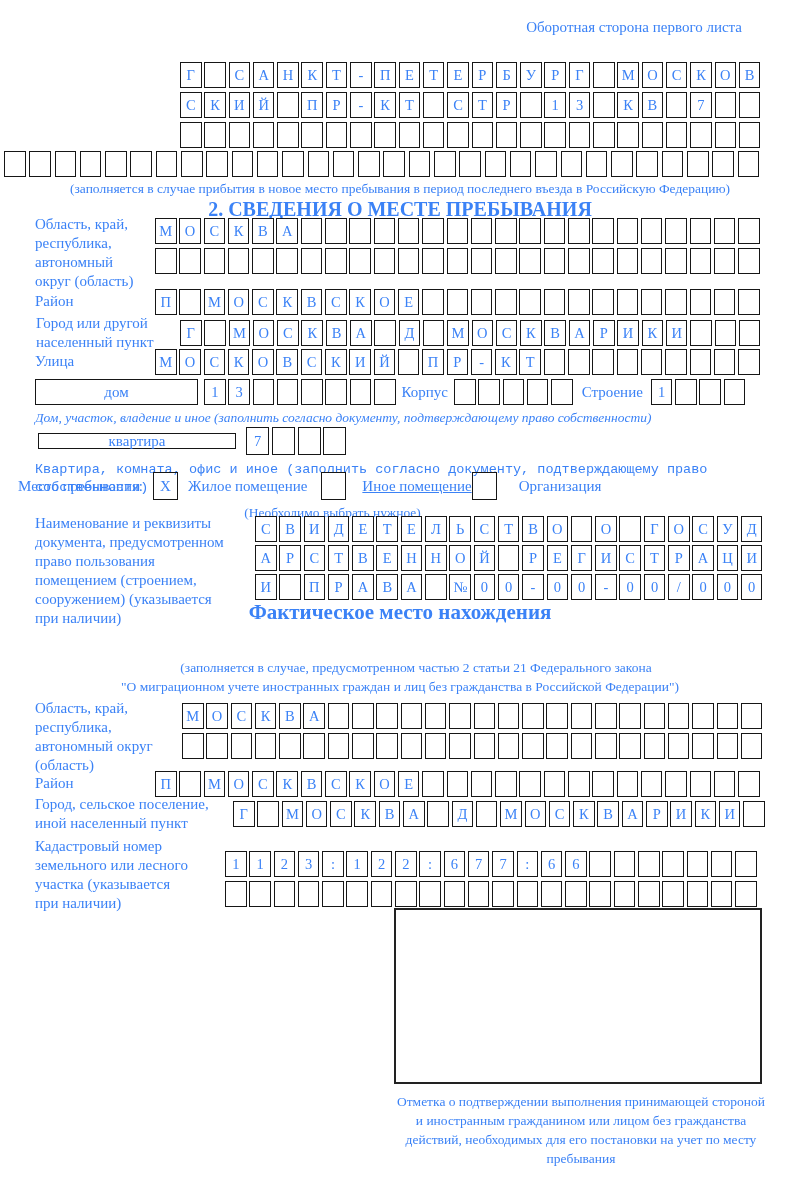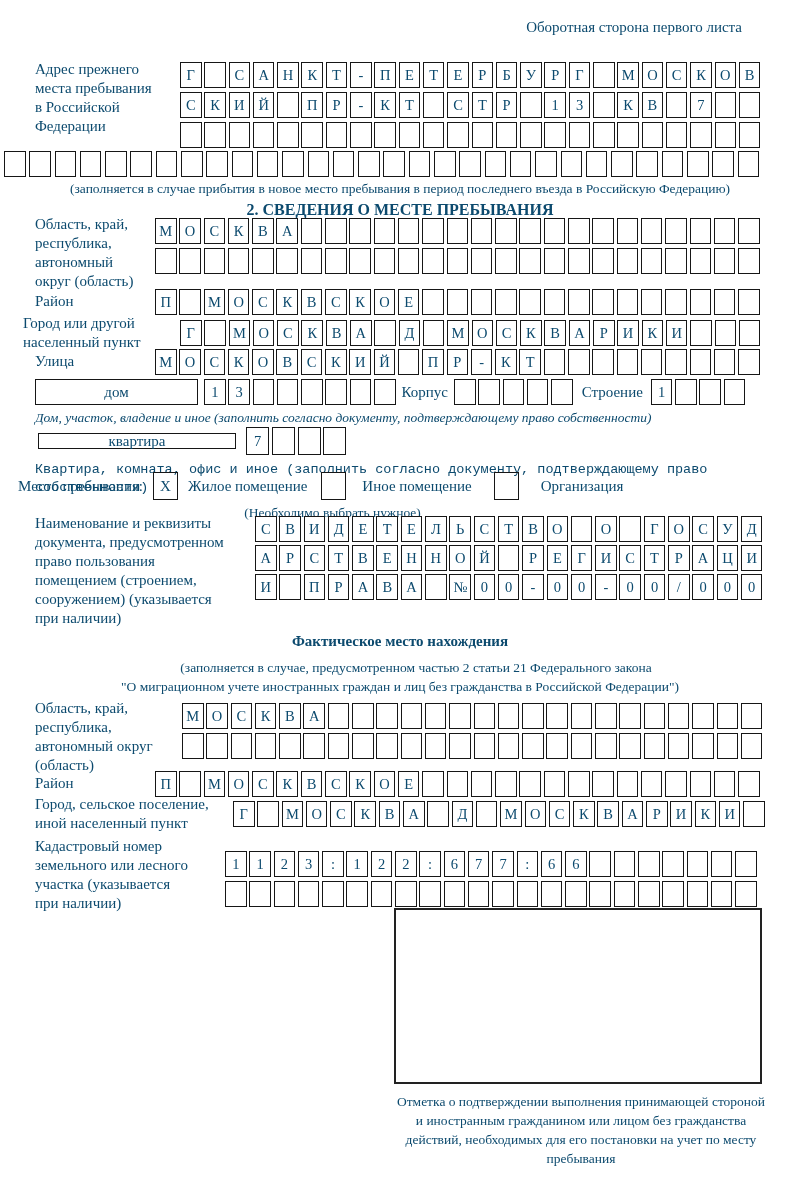--- a/index.html
+++ b/index.html
@@ -1,18 +1,18 @@
 <!DOCTYPE html>
 <html><head>
 <meta charset="utf-8">
 <style>
   html,body { margin:0; padding:0; background:#fff; }
   .page {
     position:relative; width:800px; height:1180px; background:#ffffff;
-    font-family:"Liberation Serif","DejaVu Serif",serif; color:#0c4a6e;
+    font-family:"Liberation Serif","DejaVu Serif",serif; color:#3b82f6;
     overflow:hidden;
   }
   .lbl { position:absolute; font-size:15px; line-height:19px; }
   .pre { white-space:pre-line; }
   .small { font-size:13.5px; line-height:18px; }
   .center { text-align:center; width:100%; left:0; }
   .bold { font-weight:bold; }
   .cellrow { position:absolute; display:flex; gap:2.8px; }
   .cellrow.wide { gap:3.8px; }
   .cellrow.loose { gap:4px; }
@@ -36,24 +36,20 @@
   .ilabel { font-size:15px; white-space:nowrap; }
   .bigbox { position:absolute; box-sizing:border-box; border:2px solid #222; background:#fff; }
 </style>
 </head>
 <body>
 
 <div class="page">
 
   <div class="lbl" style="top:18px; right:58px;">Оборотная сторона первого листа</div>
 
-  <div class="lbl pre" style="left:35px; top:60px; width:150px;">Адрес прежнего
-места пребывания
-в Российской
-Федерации</div>
   <div class="cellrow" style="left:180px; top:62px;">
       <div class="cell">Г</div>
       <div class="cell"></div>
       <div class="cell">С</div>
       <div class="cell">А</div>
       <div class="cell">Н</div>
       <div class="cell">К</div>
       <div class="cell">Т</div>
       <div class="cell">-</div>
       <div class="cell">П</div>
@@ -152,21 +148,21 @@
       <div class="cell"></div>
       <div class="cell"></div>
       <div class="cell"></div>
       <div class="cell"></div>
       <div class="cell"></div>
       <div class="cell"></div>
       <div class="cell"></div>
     </div>
   <div class="lbl small center" style="position:absolute; top:180px;">(заполняется в случае прибытия в новое место пребывания в период последнего въезда в Российскую Федерацию)</div>
 
-  <div class="lbl bold center" style="position:absolute; top:200px; font-size:16px;">2. СВЕДЕНИЯ О МЕСТЕ ПРЕБЫВАНИЯ</div>
+  <div class="lbl bold center" style="position:absolute; top:200px; font-size:20px;">2. СВЕДЕНИЯ О МЕСТЕ ПРЕБЫВАНИЯ</div>
 
   <div class="lbl pre" style="left:35px; top:215px;">Область, край,
 республика,
 автономный
 округ (область)</div>
   <div class="cellrow" style="left:155px; top:218px;">
       <div class="cell">М</div>
       <div class="cell">О</div>
       <div class="cell">С</div>
       <div class="cell">К</div>
@@ -242,21 +238,21 @@
       <div class="cell"></div>
       <div class="cell"></div>
       <div class="cell"></div>
       <div class="cell"></div>
       <div class="cell"></div>
       <div class="cell"></div>
       <div class="cell"></div>
       <div class="cell"></div>
     </div>
 
-  <div class="lbl pre" style="left:23px; top:314px;">Город или другой
+  <div class="lbl pre" style="left:36px; top:314px;">Город или другой
 населенный пункт</div>
   <div class="cellrow" style="left:180px; top:320px;">
       <div class="cell">Г</div>
       <div class="cell"></div>
       <div class="cell">М</div>
       <div class="cell">О</div>
       <div class="cell">С</div>
       <div class="cell">К</div>
       <div class="cell">В</div>
       <div class="cell">А</div>
@@ -346,21 +342,21 @@
         <div class="cell"></div>
       </div>
   </div>
   <div class="lbl small" style="left:35px; top:461px;font-family:Liberation Mono, monospace;">Квартира, комната, офис и иное (заполнить согласно документу, подтверждающему право собственности)</div>
 
   <div class="inline-row" style="left:18px; top:472px;">
     <div class="ilabel" style="margin-right:10px;">Место пребывания:</div>
     <div class="checkbox" style="margin-right:10px;">X</div>
     <div class="ilabel" style="margin-right:14px;">Жилое помещение</div>
     <div class="checkbox" style="margin-right:16px;"></div>
-    <div class="ilabel" style="margin-right:22px;">Иное помещение</div>
+    <div class="ilabel" style="text-decoration:underline;">Иное помещение</div>
     <div class="checkbox" style="margin-right:22px;"></div>
     <div class="ilabel">Организация</div>
   </div>
   <div class="lbl small" style="left:160px; top:504px; width:345px; text-align:center;">(Необходимо выбрать нужное)</div>
 
   <div class="lbl pre" style="left:35px; top:514px; width:215px;">Наименование и реквизиты
 документа, предусмотренном
 право пользования
 помещением (строением,
 сооружением) (указывается
@@ -428,21 +424,21 @@
       <div class="cell">0</div>
       <div class="cell">-</div>
       <div class="cell">0</div>
       <div class="cell">0</div>
       <div class="cell">/</div>
       <div class="cell">0</div>
       <div class="cell">0</div>
       <div class="cell">0</div>
     </div>
 
-  <div class="lbl bold center" style="position:absolute; top:632px; font-size:15px;">Фактическое место нахождения</div>
+  <div class="lbl bold center" style="position:absolute; top:603px; font-size:21px;">Фактическое место нахождения</div>
   <div class="lbl small center" style="position:absolute; top:659px;padding-left:16px;">(заполняется в случае, предусмотренном частью 2 статьи 21 Федерального закона</div>
   <div class="lbl small center" style="position:absolute; top:678px;">"О миграционном учете иностранных граждан и лиц без гражданства в Российской Федерации")</div>
 
   <div class="lbl pre" style="left:35px; top:699px;">Область, край,
 республика,
 автономный округ
 (область)</div>
   <div class="cellrow" style="left:182px; top:703px;">
       <div class="cell">М</div>
       <div class="cell">О</div>

